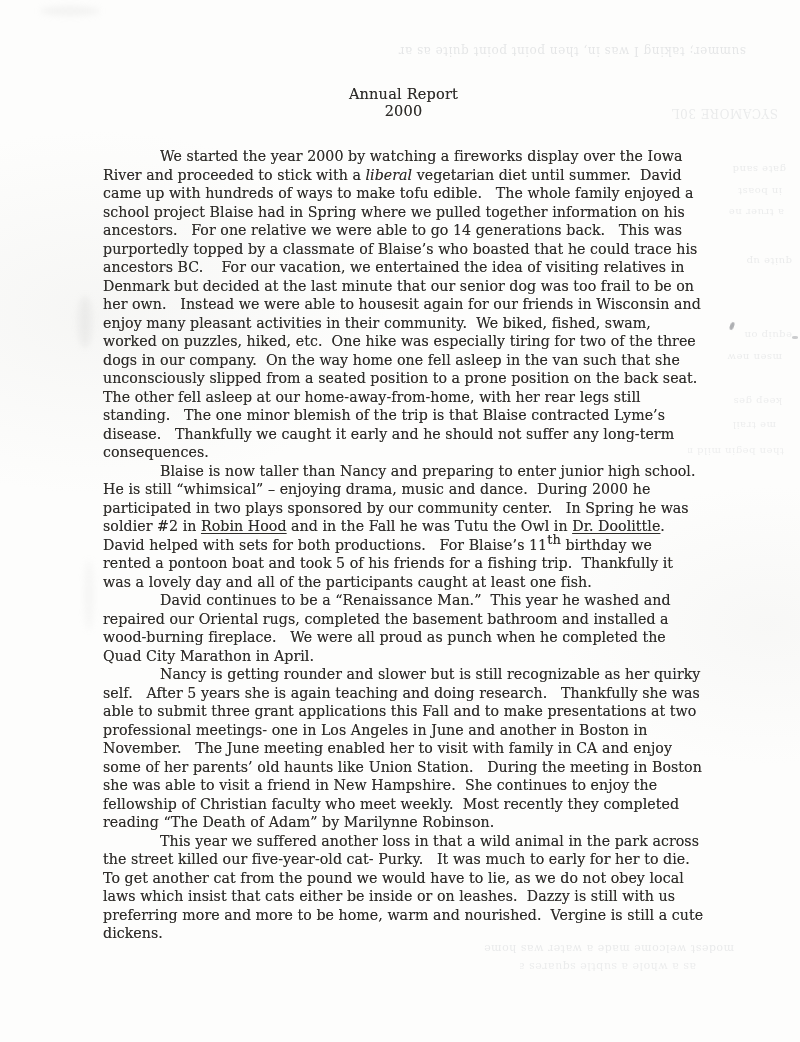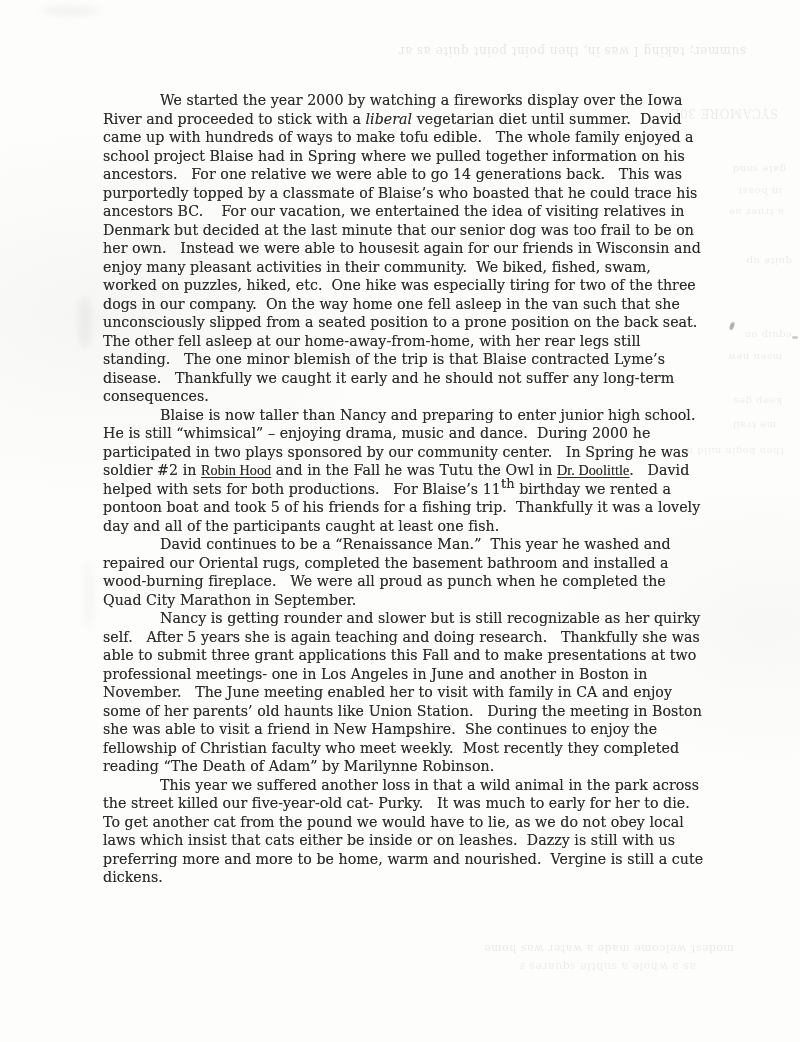--- a/index.html
+++ b/index.html
@@ -27,32 +27,32 @@
     color: #2e2c29;
     text-shadow: 0 0 0.5px rgba(46,44,41,0.55);
   }
   .title {
     text-align: center;
     font-size: 14.5px;
     line-height: 17px;
     letter-spacing: 0.2px;
   }
   .letter-body {
-    margin-top: 5px;
+    margin-top: 27px;
     font-size: 14.2px;
     line-height: 18.5px;
     letter-spacing: 0.05px;
   }
   .para {
     margin: 0;
     text-indent: 57px;
     white-space: pre-wrap;
   }
   .seg-italic { font-style: italic; }
-  .seg-underline { text-decoration: underline; text-underline-offset: 2px; font-family: Liberation Serif, serif; }
+  .seg-underline { text-decoration: underline; text-underline-offset: 2px; }
   .seg-sup { vertical-align: super; font-size: 13px; line-height: 0; }
 
   
   .bleed-layer {
     position: absolute;
     inset: 0;
     pointer-events: none;
   }
   .bleed {
     position: absolute;
@@ -117,22 +117,26 @@
       <div class="bleed" style="left: 520px; top: 960px; width: 176px; overflow: hidden; font-size: 11px; opacity: 0.15;">as a whole a subtle squares at on</div>
     </div>
 
   <div class="smudge smudge-a"></div>
   <div class="smudge smudge-b"></div>
   <div class="smudge smudge-c"></div>
   <div class="ink-speck"></div>
   <div class="ink-speck-2"></div>
 
   <div class="letter">
+    <div class="title">
+      <div>Annual Report</div>
+      <div>2000</div>
+    </div>
     <div class="letter-body">
         <p class="para"><span>We started the year 2000 by watching a fireworks display over the Iowa River and proceeded to stick with a </span><span class="seg-italic">liberal</span><span> vegetarian diet until summer.  David came up with hundreds of ways to make tofu edible.   The whole family enjoyed a school project Blaise had in Spring where we pulled together information on his ancestors.   For one relative we were able to go 14 generations back.   This was purportedly topped by a classmate of Blaise’s who boasted that he could trace his ancestors BC.    For our vacation, we entertained the idea of visiting relatives in Denmark but decided at the last minute that our senior dog was too frail to be on her own.   Instead we were able to housesit again for our friends in Wisconsin and enjoy many pleasant activities in their community.  We biked, fished, swam, worked on puzzles, hiked, etc.  One hike was especially tiring for two of the three dogs in our company.  On the way home one fell asleep in the van such that she unconsciously slipped from a seated position to a prone position on the back seat.  The other fell asleep at our home-away-from-home, with her rear legs still standing.   The one minor blemish of the trip is that Blaise contracted Lyme’s disease.   Thankfully we caught it early and he should not suffer any long-term consequences.</span></p>
         <p class="para"><span>Blaise is now taller than Nancy and preparing to enter junior high school.  He is still “whimsical” – enjoying drama, music and dance.  During 2000 he participated in two plays sponsored by our community center.   In Spring he was soldier #2 in </span><span class="seg-underline">Robin Hood</span><span> and in the Fall he was Tutu the Owl in </span><span class="seg-underline">Dr. Doolittle</span><span>.   David helped with sets for both productions.   For Blaise’s 11</span><span class="seg-sup">th</span><span> birthday we rented a pontoon boat and took 5 of his friends for a fishing trip.  Thankfully it was a lovely day and all of the participants caught at least one fish.</span></p>
-        <p class="para"><span>David continues to be a “Renaissance Man.”  This year he washed and repaired our Oriental rugs, completed the basement bathroom and installed a wood-burning fireplace.   We were all proud as punch when he completed the Quad City Marathon in September.</span></p>
+        <p class="para"><span>David continues to be a “Renaissance Man.”  This year he washed and repaired our Oriental rugs, completed the basement bathroom and installed a wood-burning fireplace.   We were all proud as punch when he completed the Quad City Marathon in April.</span></p>
         <p class="para"><span>Nancy is getting rounder and slower but is still recognizable as her quirky self.   After 5 years she is again teaching and doing research.   Thankfully she was able to submit three grant applications this Fall and to make presentations at two professional meetings- one in Los Angeles in June and another in Boston in November.   The June meeting enabled her to visit with family in CA and enjoy some of her parents’ old haunts like Union Station.   During the meeting in Boston she was able to visit a friend in New Hampshire.  She continues to enjoy the fellowship of Christian faculty who meet weekly.  Most recently they completed reading “The Death of Adam” by Marilynne Robinson.</span></p>
         <p class="para"><span>This year we suffered another loss in that a wild animal in the park across the street killed our five-year-old cat- Purky.   It was much to early for her to die.  To get another cat from the pound we would have to lie, as we do not obey local laws which insist that cats either be inside or on leashes.  Dazzy is still with us preferring more and more to be home, warm and nourished.  Vergine is still a cute dickens.</span></p>
       </div>
   </div>
 
 </div>
 
 </body></html>

